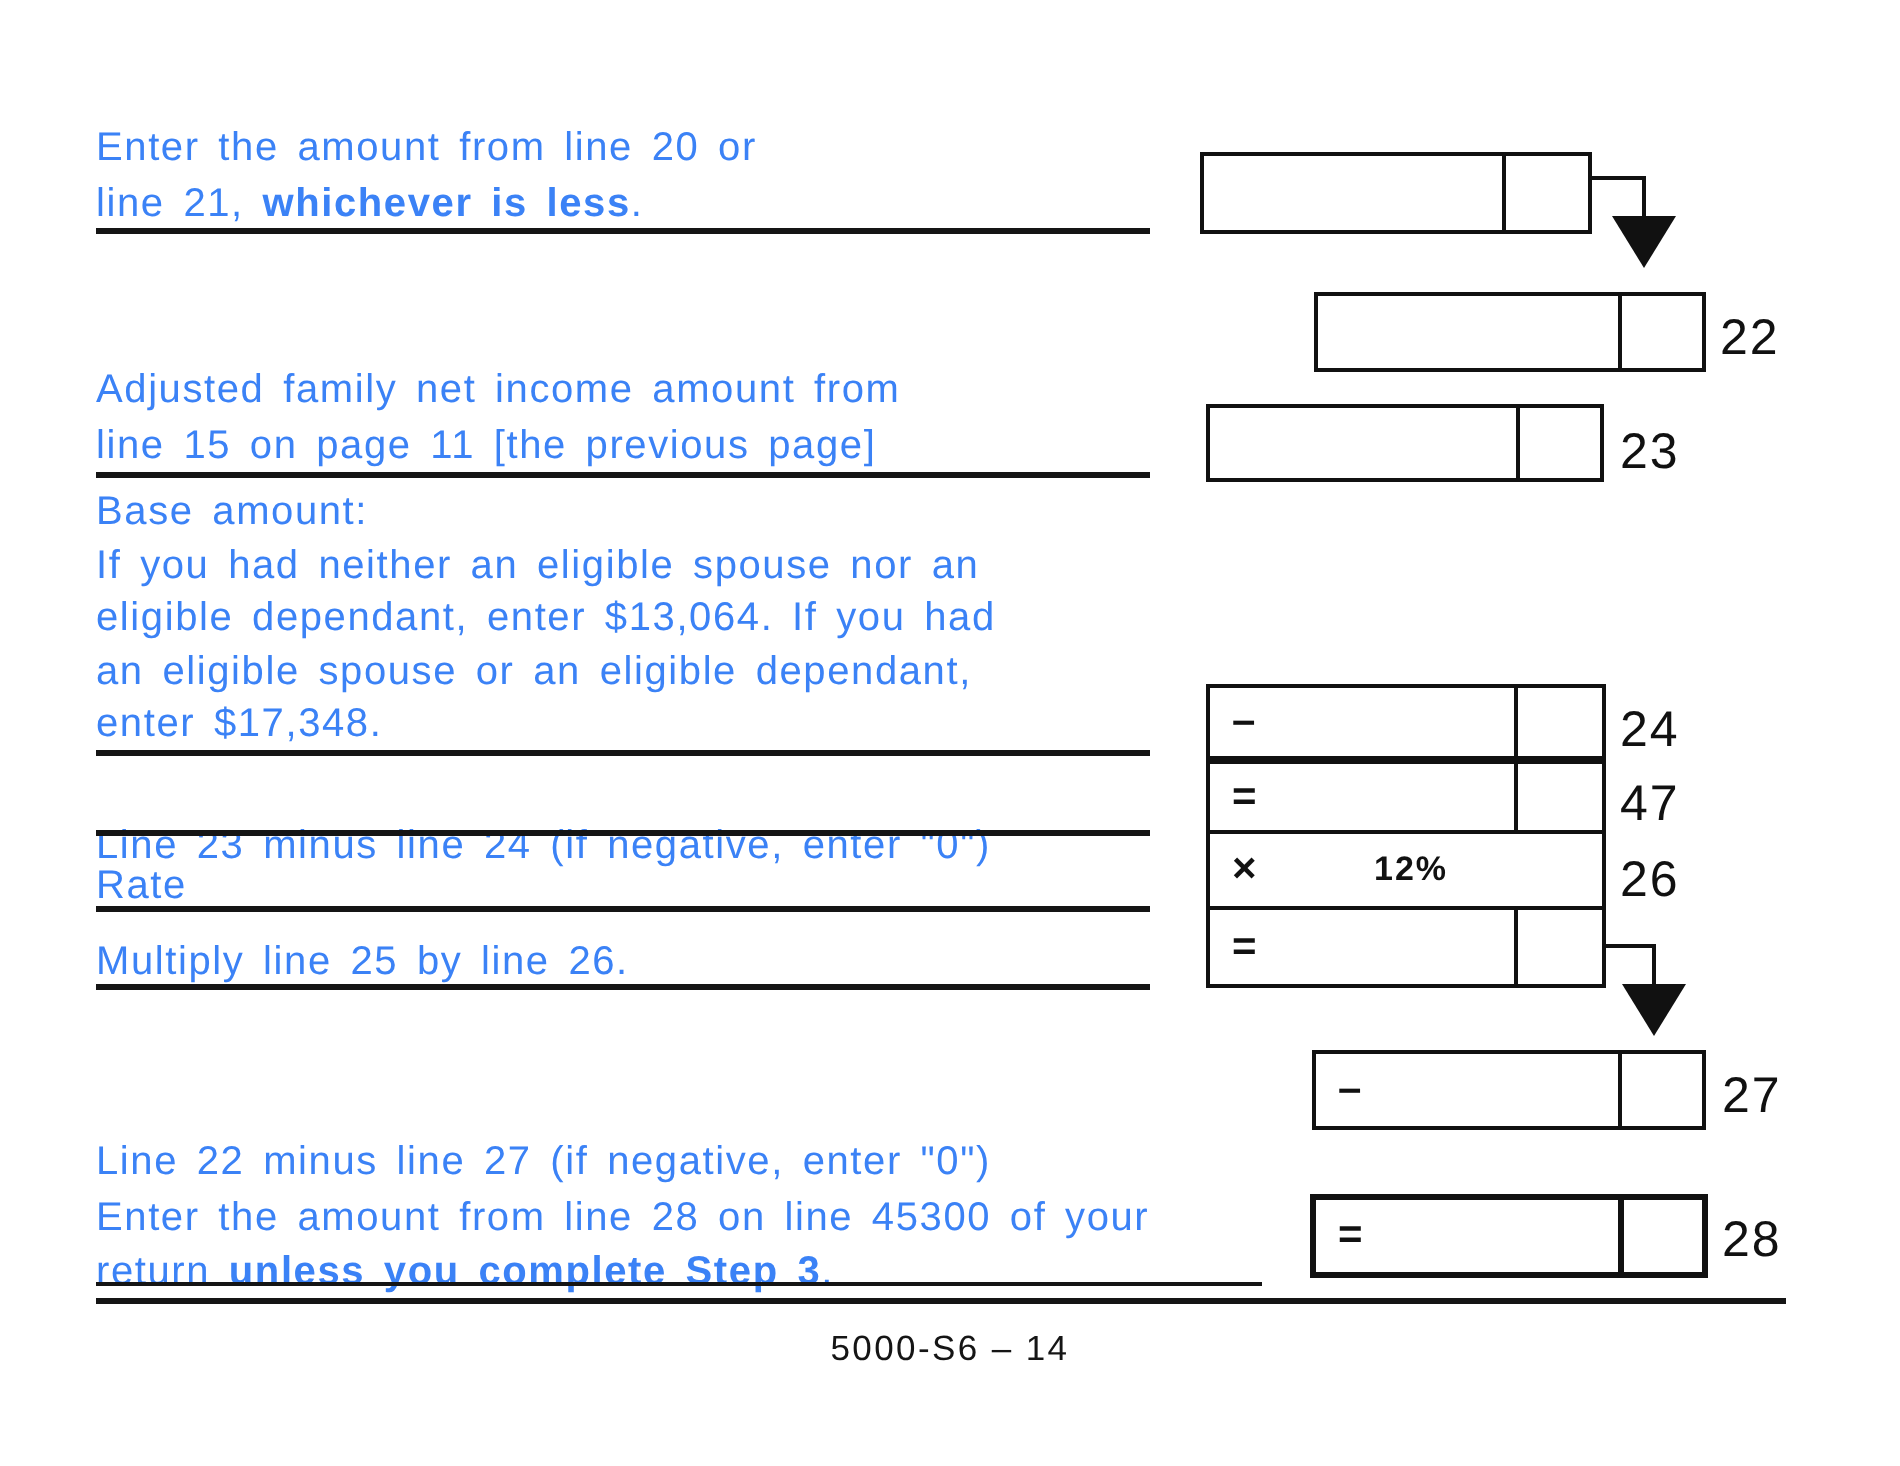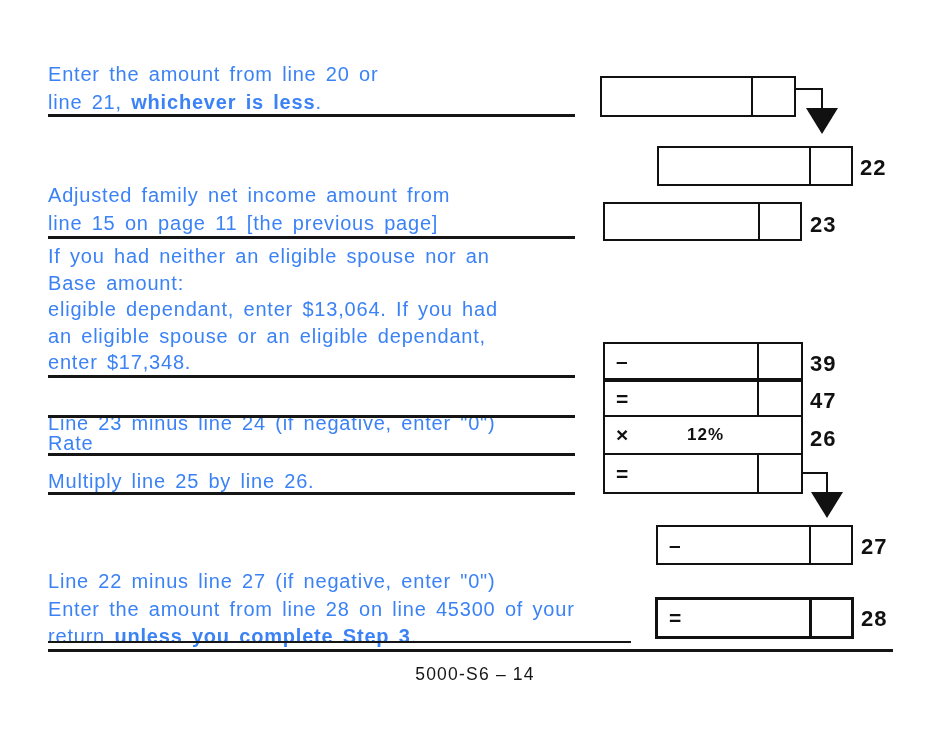--- a/index.html
+++ b/index.html
@@ -20,21 +20,21 @@
   .abox .dollar, .abox .cents { position:absolute; top:0; bottom:0; }
   .op { position:absolute; left:11px; top:50%; transform:translateY(-50%);
         font-size:21px; font-weight:700; color:#111; }
   .rate { position:absolute; left:82px; top:50%; transform:translateY(-50%);
           font-size:17px; font-weight:700; letter-spacing:1px; color:#111; }
   
   .block { position:absolute; border:2px solid #111; box-sizing:border-box; background:#fff; }
   .block .row { position:relative; width:100%; }
   .block .row .vdiv { position:absolute; top:0; bottom:0; width:2px; background:#111; }
   
-  .linelabel { position:absolute; font-size:22px; font-weight:700;
+  .linelabel { position:absolute; font-size:25px; font-weight:400;
                letter-spacing:1px; color:#111; }
   
   .conn { position:absolute; background:#111; }
   .arrowhead { position:absolute; width:0; height:0;
                border-left:16px solid transparent;
                border-right:16px solid transparent;
                border-top:26px solid #111; }
   .footer { position:absolute; left:0; width:100%; text-align:center;
             font-size:17.5px; letter-spacing:1.2px; color:#151515; }
 </style>
@@ -49,22 +49,22 @@
   </div>
   <div class="rule" style="left:48px; top:114px; width:527px; height:3px;"></div>
 
   <div class="p" style="top:181px; line-height:28px;">
     <div class="ln">Adjusted family net income amount from</div>
     <div class="ln">line 15 on page 11 [the previous page]</div>
   </div>
   <div class="rule" style="left:48px; top:236px; width:527px; height:3px;"></div>
 
   <div class="p" style="top:243px; line-height:26.5px;">
+    <div class="ln">Base amount:</div>
     <div class="ln">If you had neither an eligible spouse nor an</div>
-    <div class="ln">Base amount:</div>
     <div class="ln">eligible dependant, enter $13,064. If you had</div>
     <div class="ln">an eligible spouse or an eligible dependant,</div>
     <div class="ln">enter $17,348.</div>
   </div>
   <div class="rule" style="left:48px; top:375px; width:527px; height:3px;"></div>
 
   <div class="p" style="top:412px;">
     <div class="ln">Line 23 minus line 24 (if negative, enter "0")</div>
   </div>
   <div class="rule" style="left:48px; top:415px; width:527px; height:3px;"></div>
@@ -121,21 +121,21 @@
     </div>
     <div class="row" style="height:36px; border-bottom:2px solid #111;">
       <span class="op">×</span>
       <span class="rate">12%</span>
     </div>
     <div class="row" style="height:37px;">
       <span class="op">=</span>
       <div class="vdiv" style="left:152px;"></div>
     </div>
   </div>
-  <div class="linelabel" style="left:810px; top:351px;">39</div>
+  <div class="linelabel" style="left:810px; top:351px;">24</div>
   <div class="linelabel" style="left:810px; top:388px;">47</div>
   <div class="linelabel" style="left:810px; top:426px;">26</div>
 
   <div class="conn" style="left:803px; top:472px; width:25px; height:2px;"></div>
   <div class="conn" style="left:826px; top:472px; width:2px; height:21px;"></div>
   <div class="arrowhead" style="left:811px; top:492px;"></div>
 
   <div class="abox" style="left:656px; top:525px; width:197px; height:40px;">
     <span class="op">–</span>
     <div class="dollar" style="left:0; width:151px;"></div>

